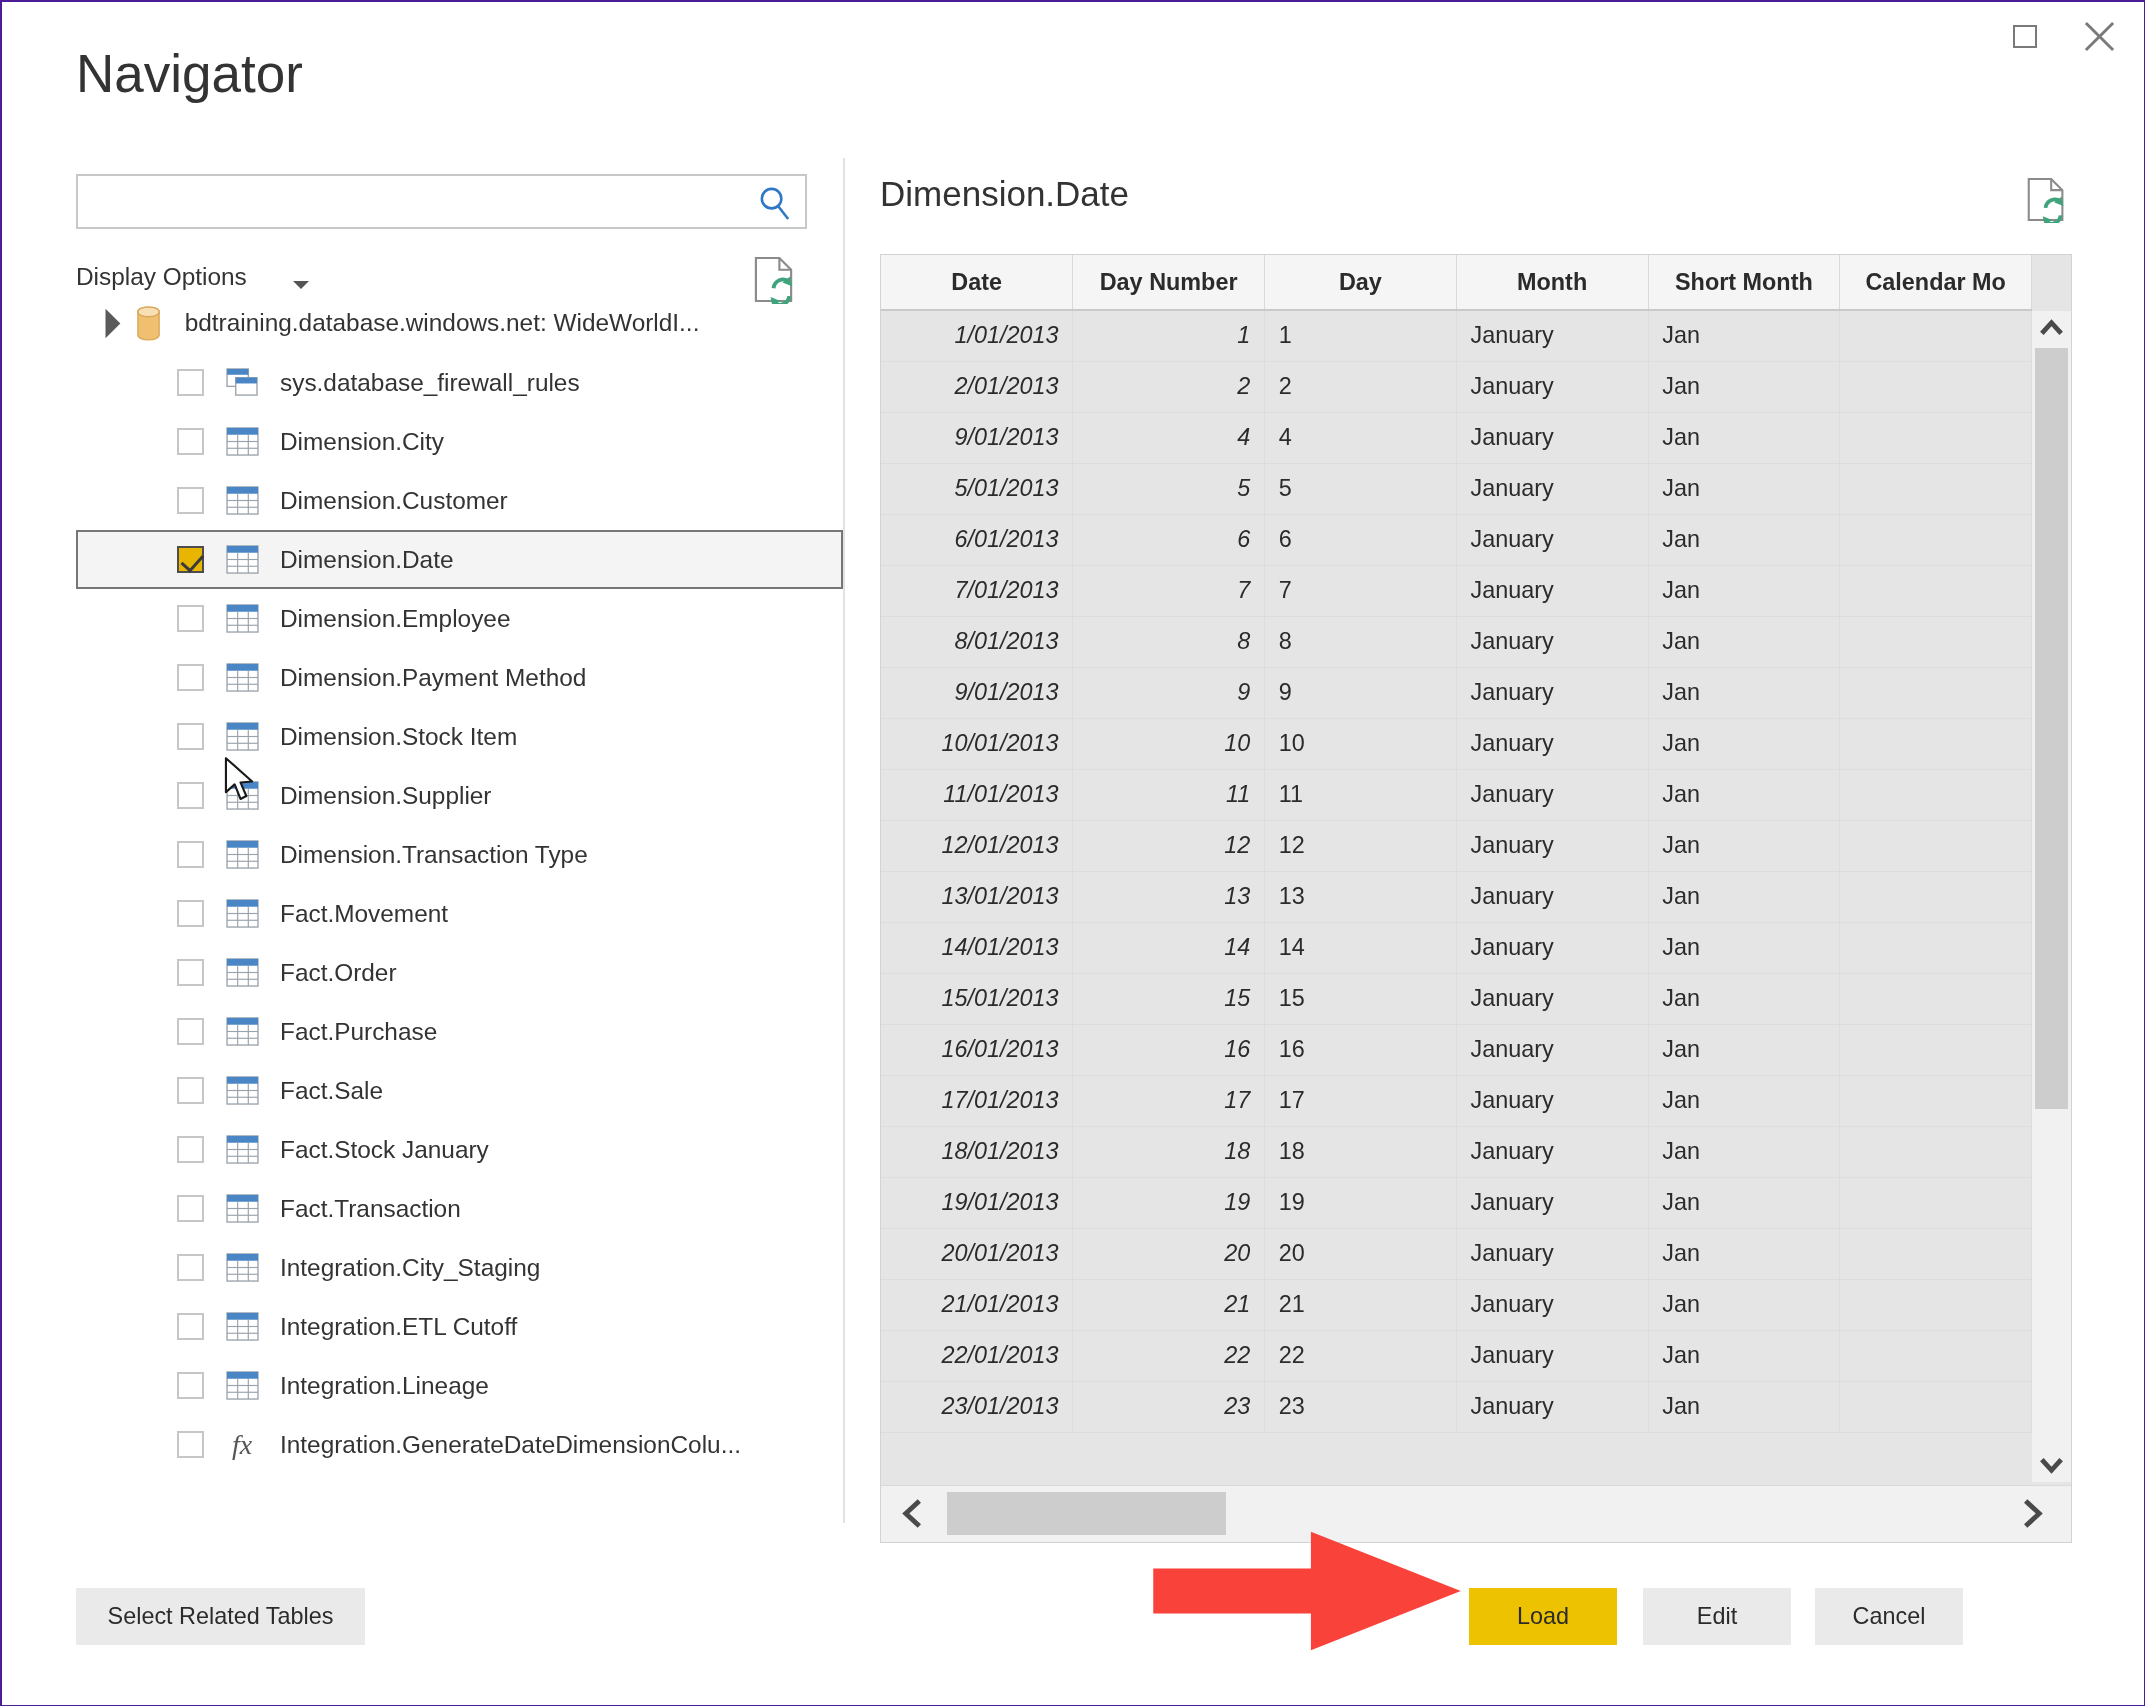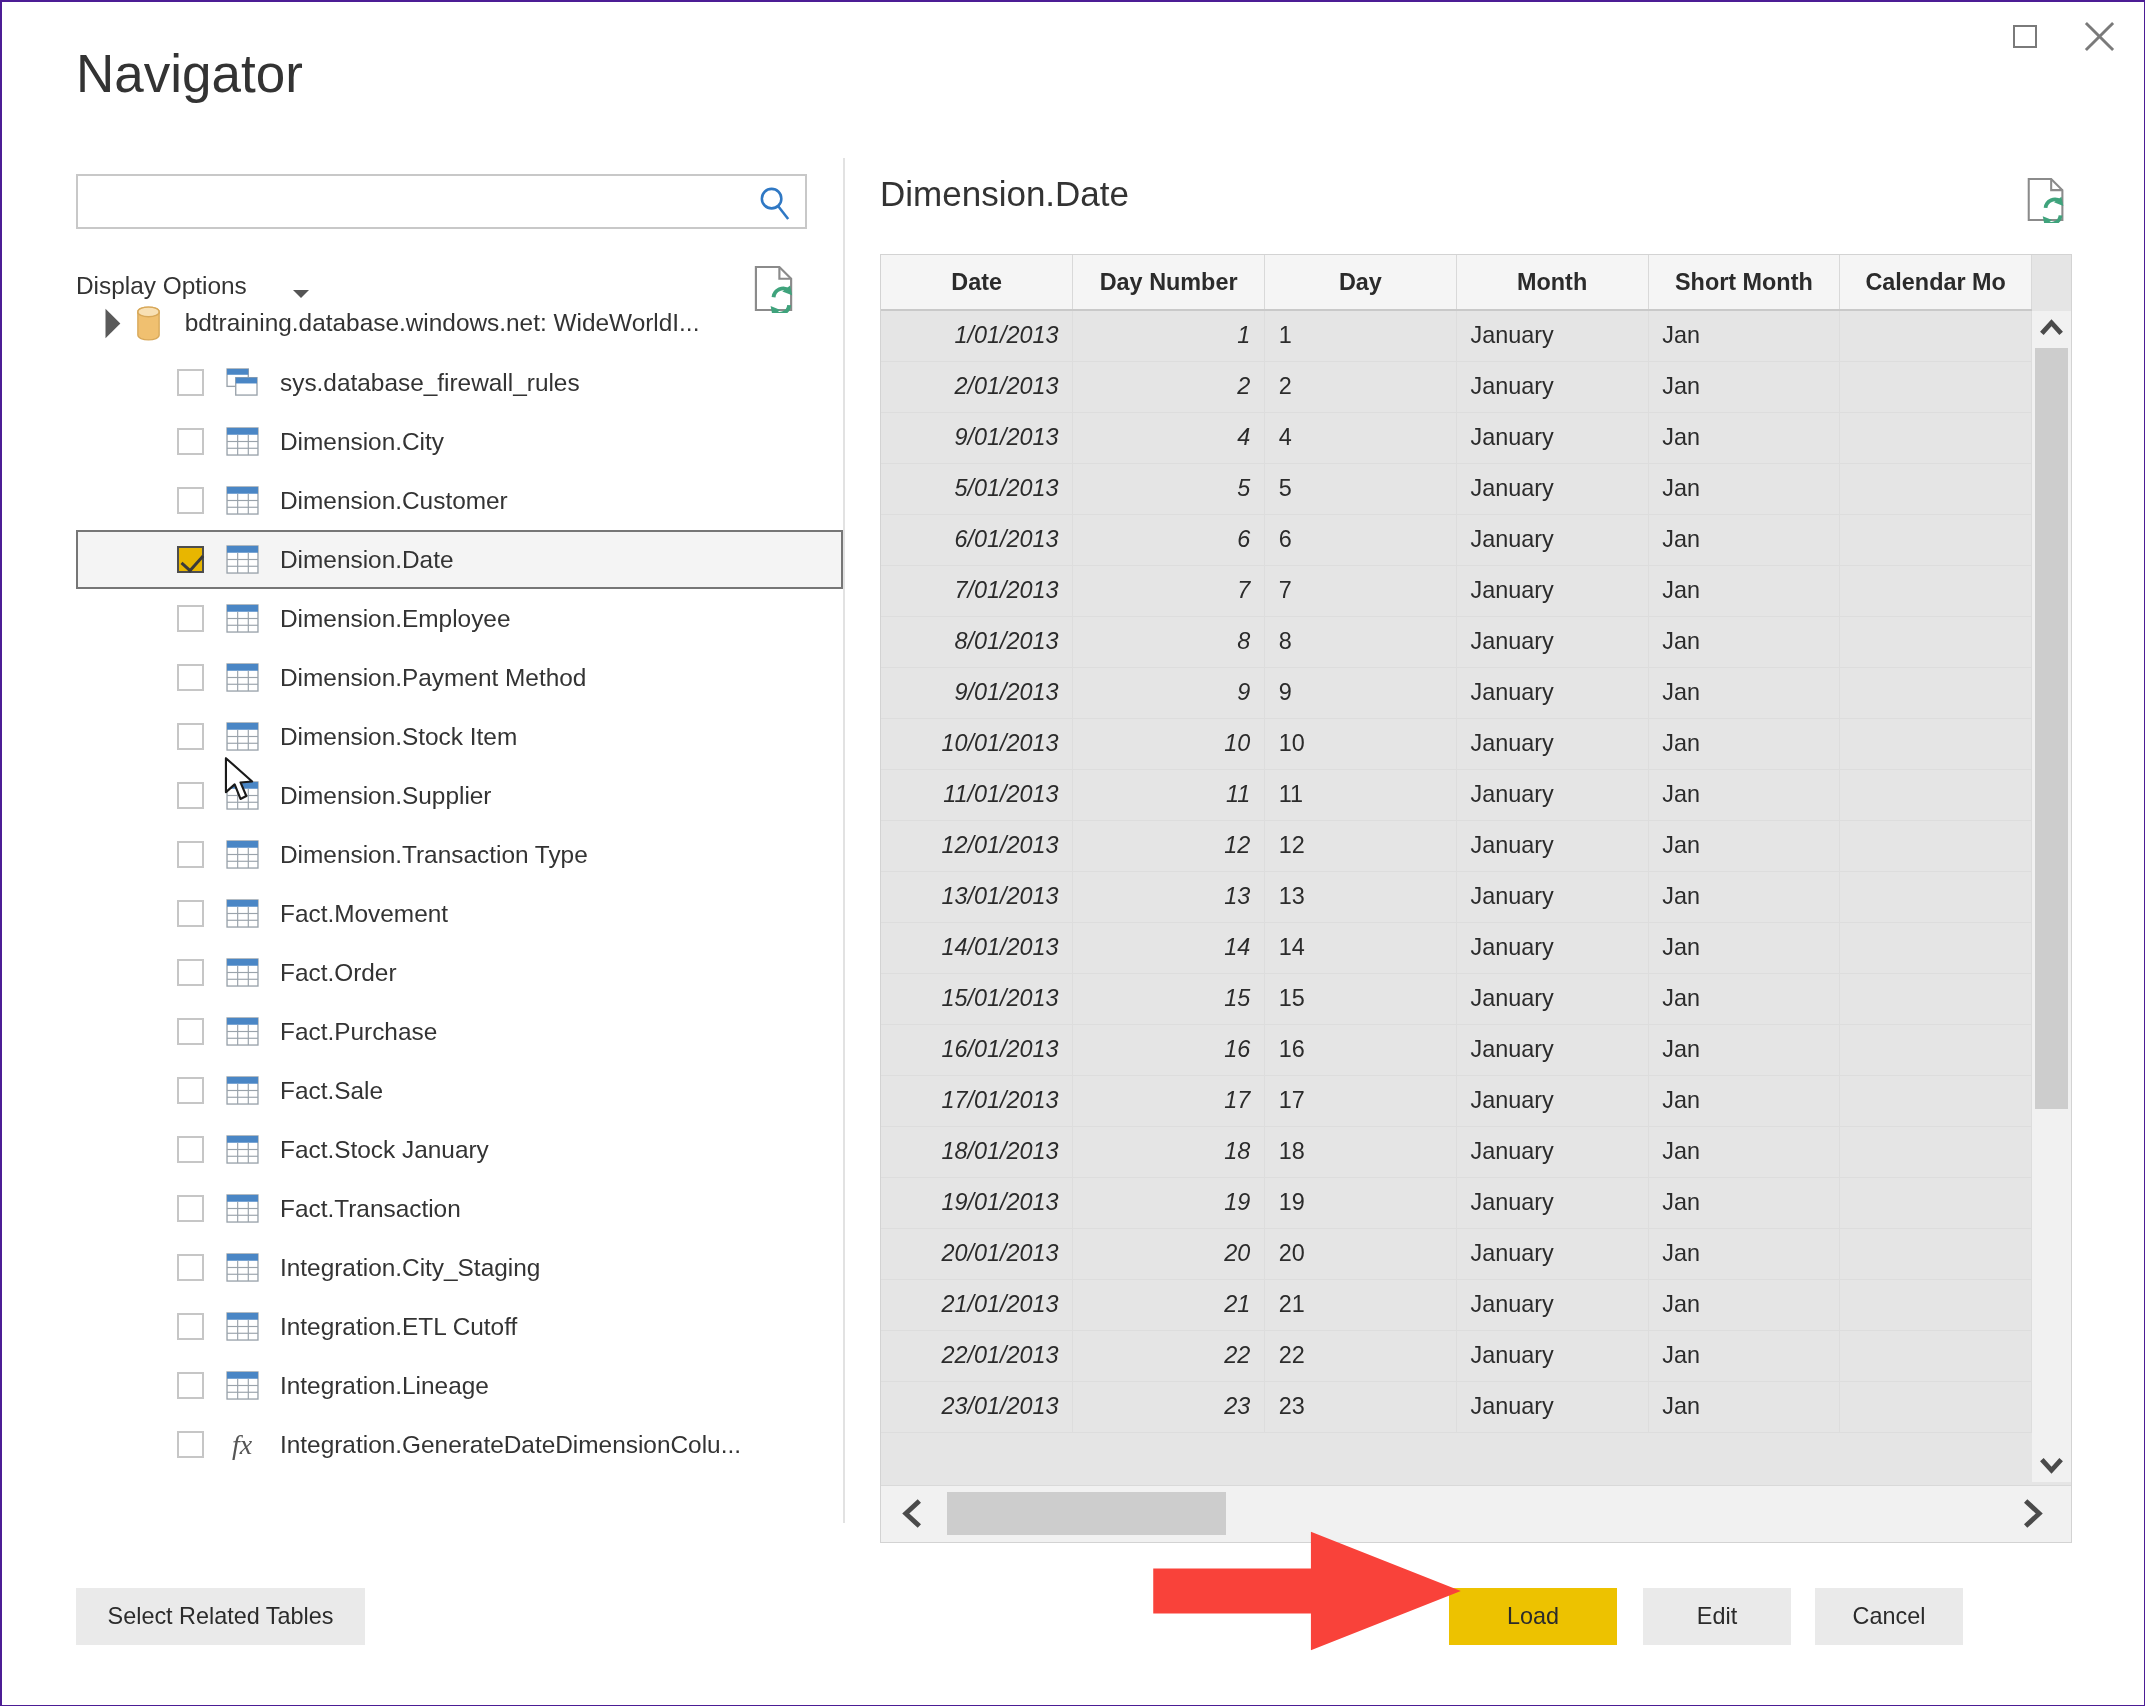--- a/index.html
+++ b/index.html
@@ -74,21 +74,21 @@
     background: transparent;
   }
   .search-icon {
     position: absolute;
     right: 9.8px; top: 7.8px;
     width: 39px; height: 39px;
   }
 
   .options-row {
     position: relative;
-    margin-top: 39px;
+    margin-top: 30px;
     width: 731px; height: 47px;
   }
   .display-options {
     position: absolute;
     left: 0; top: 3.9px;
     font-size: 24.4px;
     color: #333333;
   }
   .caret-down {
     position: absolute;
@@ -310,21 +310,21 @@
     position: absolute;
     background: #eaeaea;
     border: none;
     font-family: "Liberation Sans", sans-serif;
     font-size: 23.4px;
     color: #2b2b2b;
     cursor: pointer;
     height: 57px;
   }
   .btn-related { left: 74px; bottom: 60px; width: 289px; }
-  .btn-load    { right: 527px; bottom: 60px; width: 168px; background: #edc200; }
+  .btn-load    { right: 527px; bottom: 60px; width: 148px; background: #edc200; }
   .btn-edit    { right: 353px; bottom: 60px; width: 148px; }
   .btn-cancel  { right: 181px; bottom: 60px; width: 148px; }
 
   .red-arrow {
     position: absolute;
     right: 675px; bottom: 41px;
     width: 322px; height: 146px;
     pointer-events: none;
     z-index: 30;
   }

